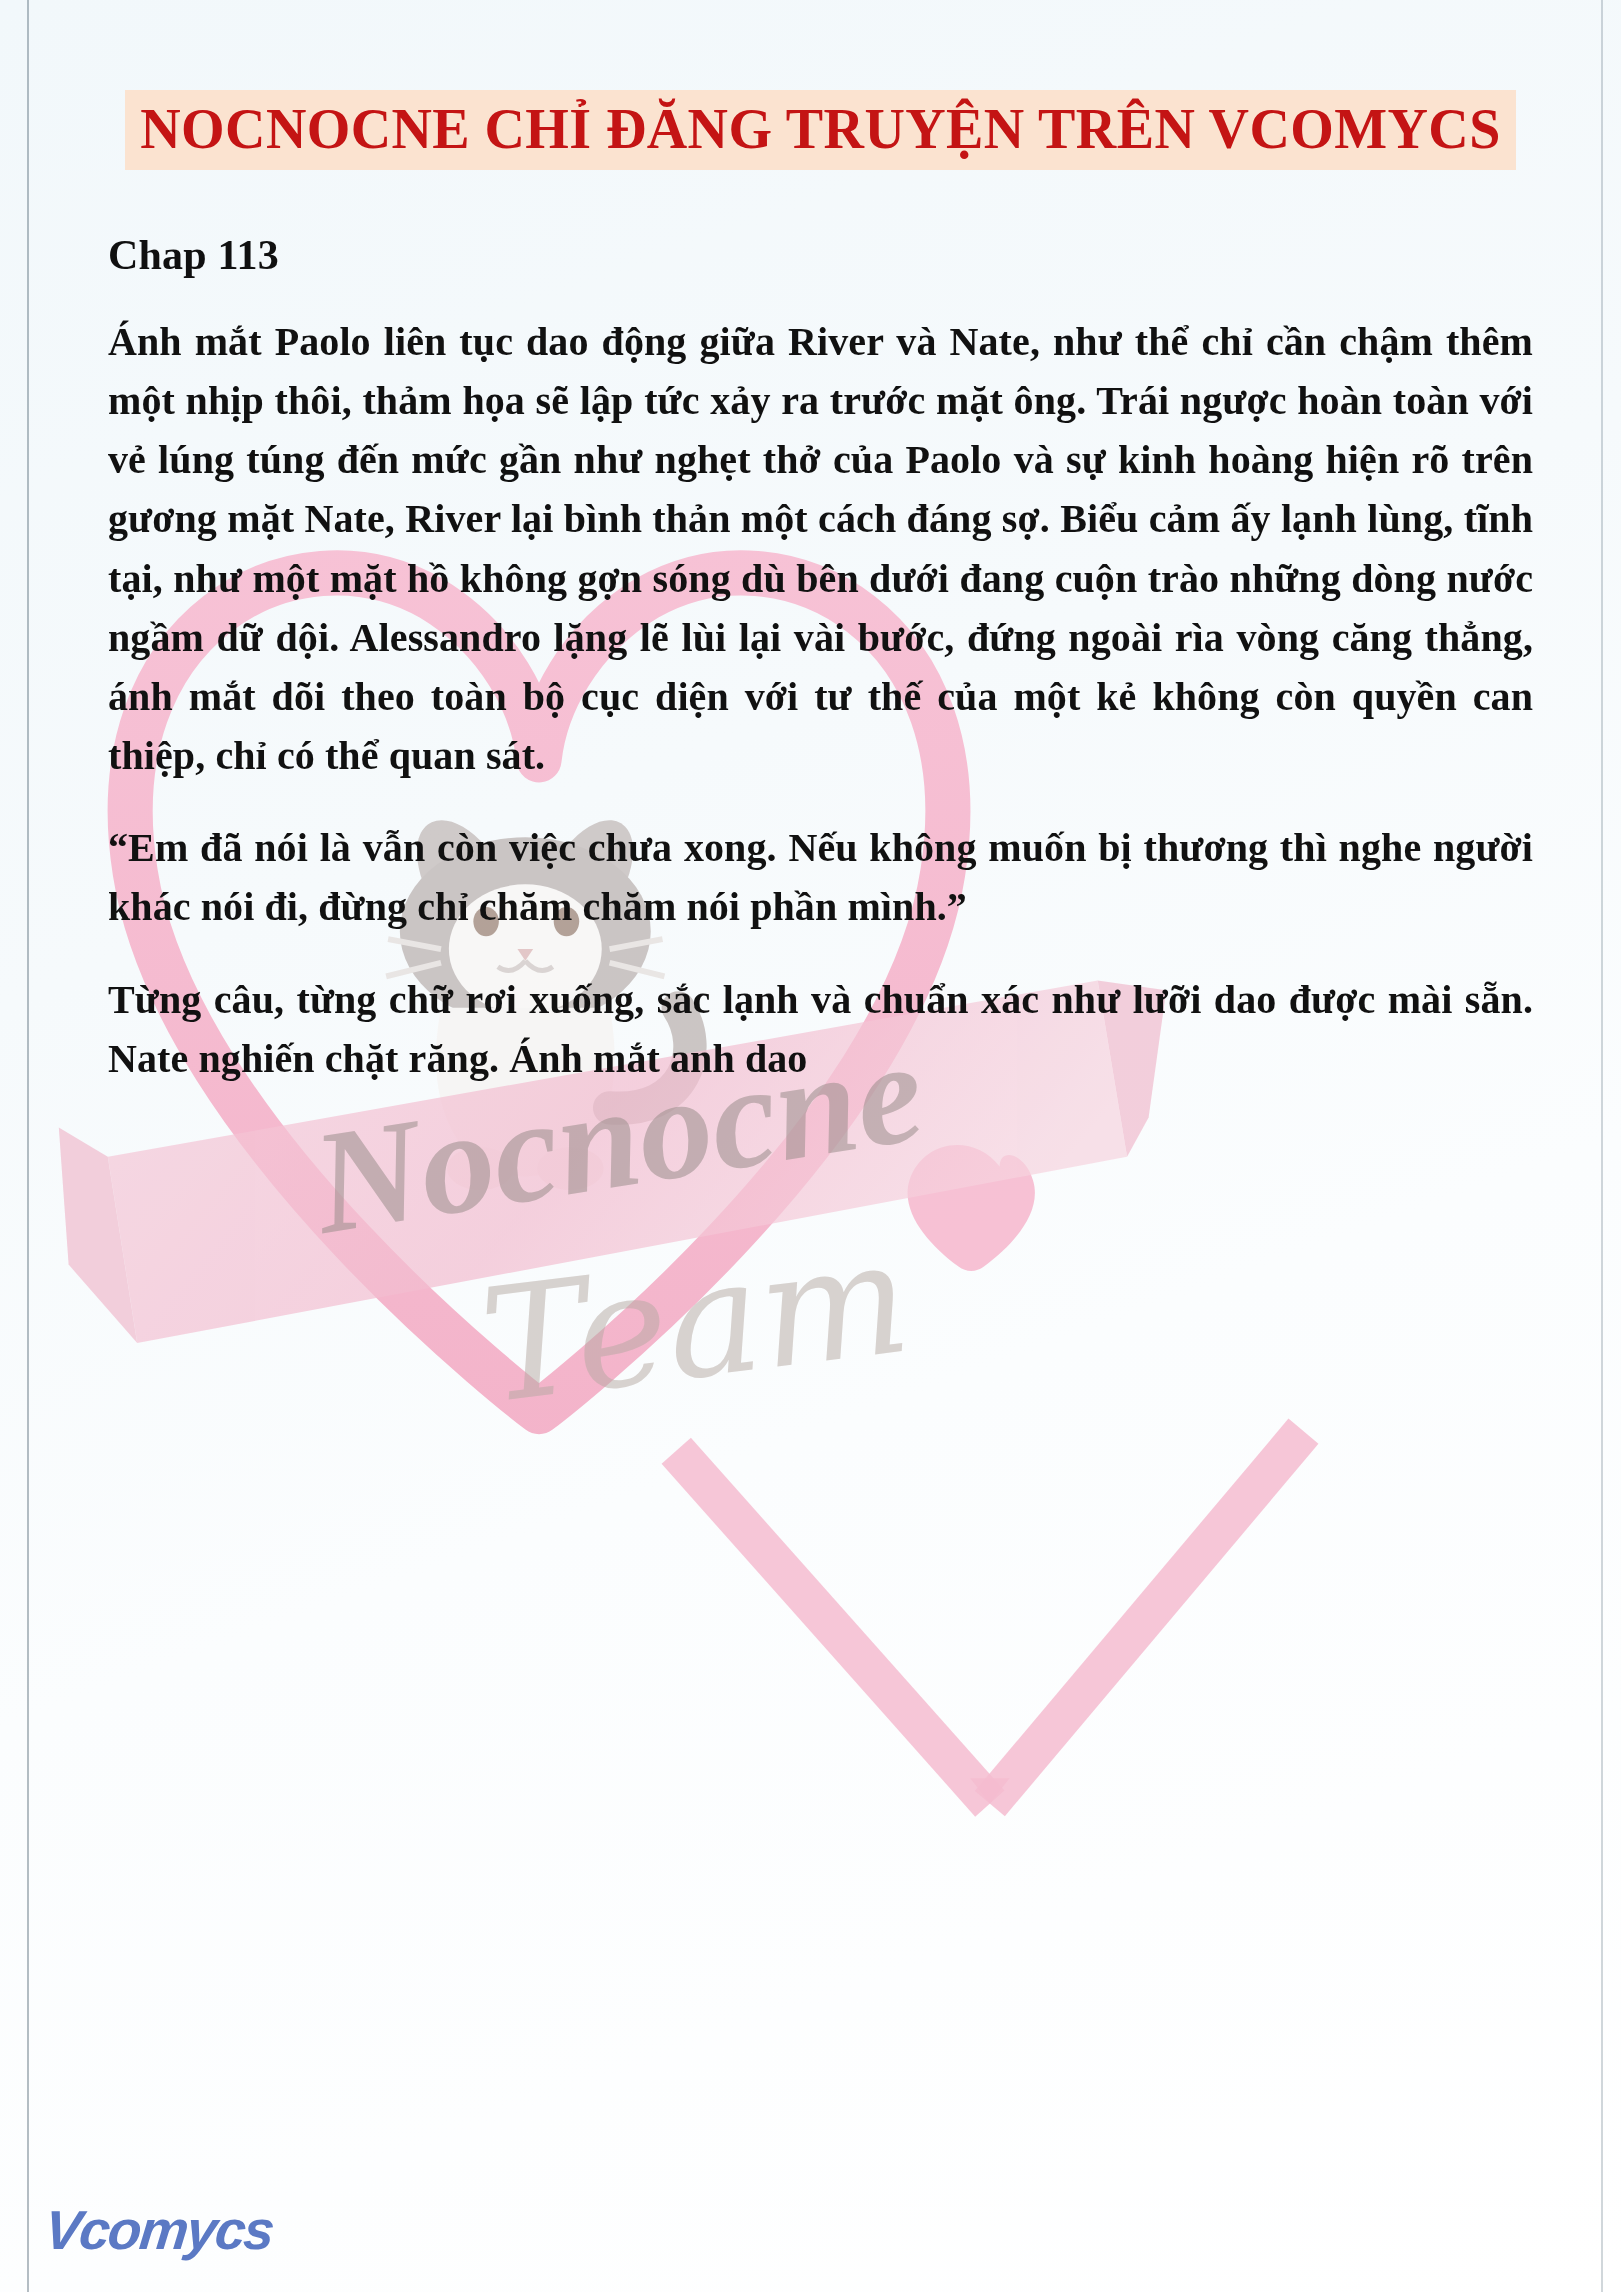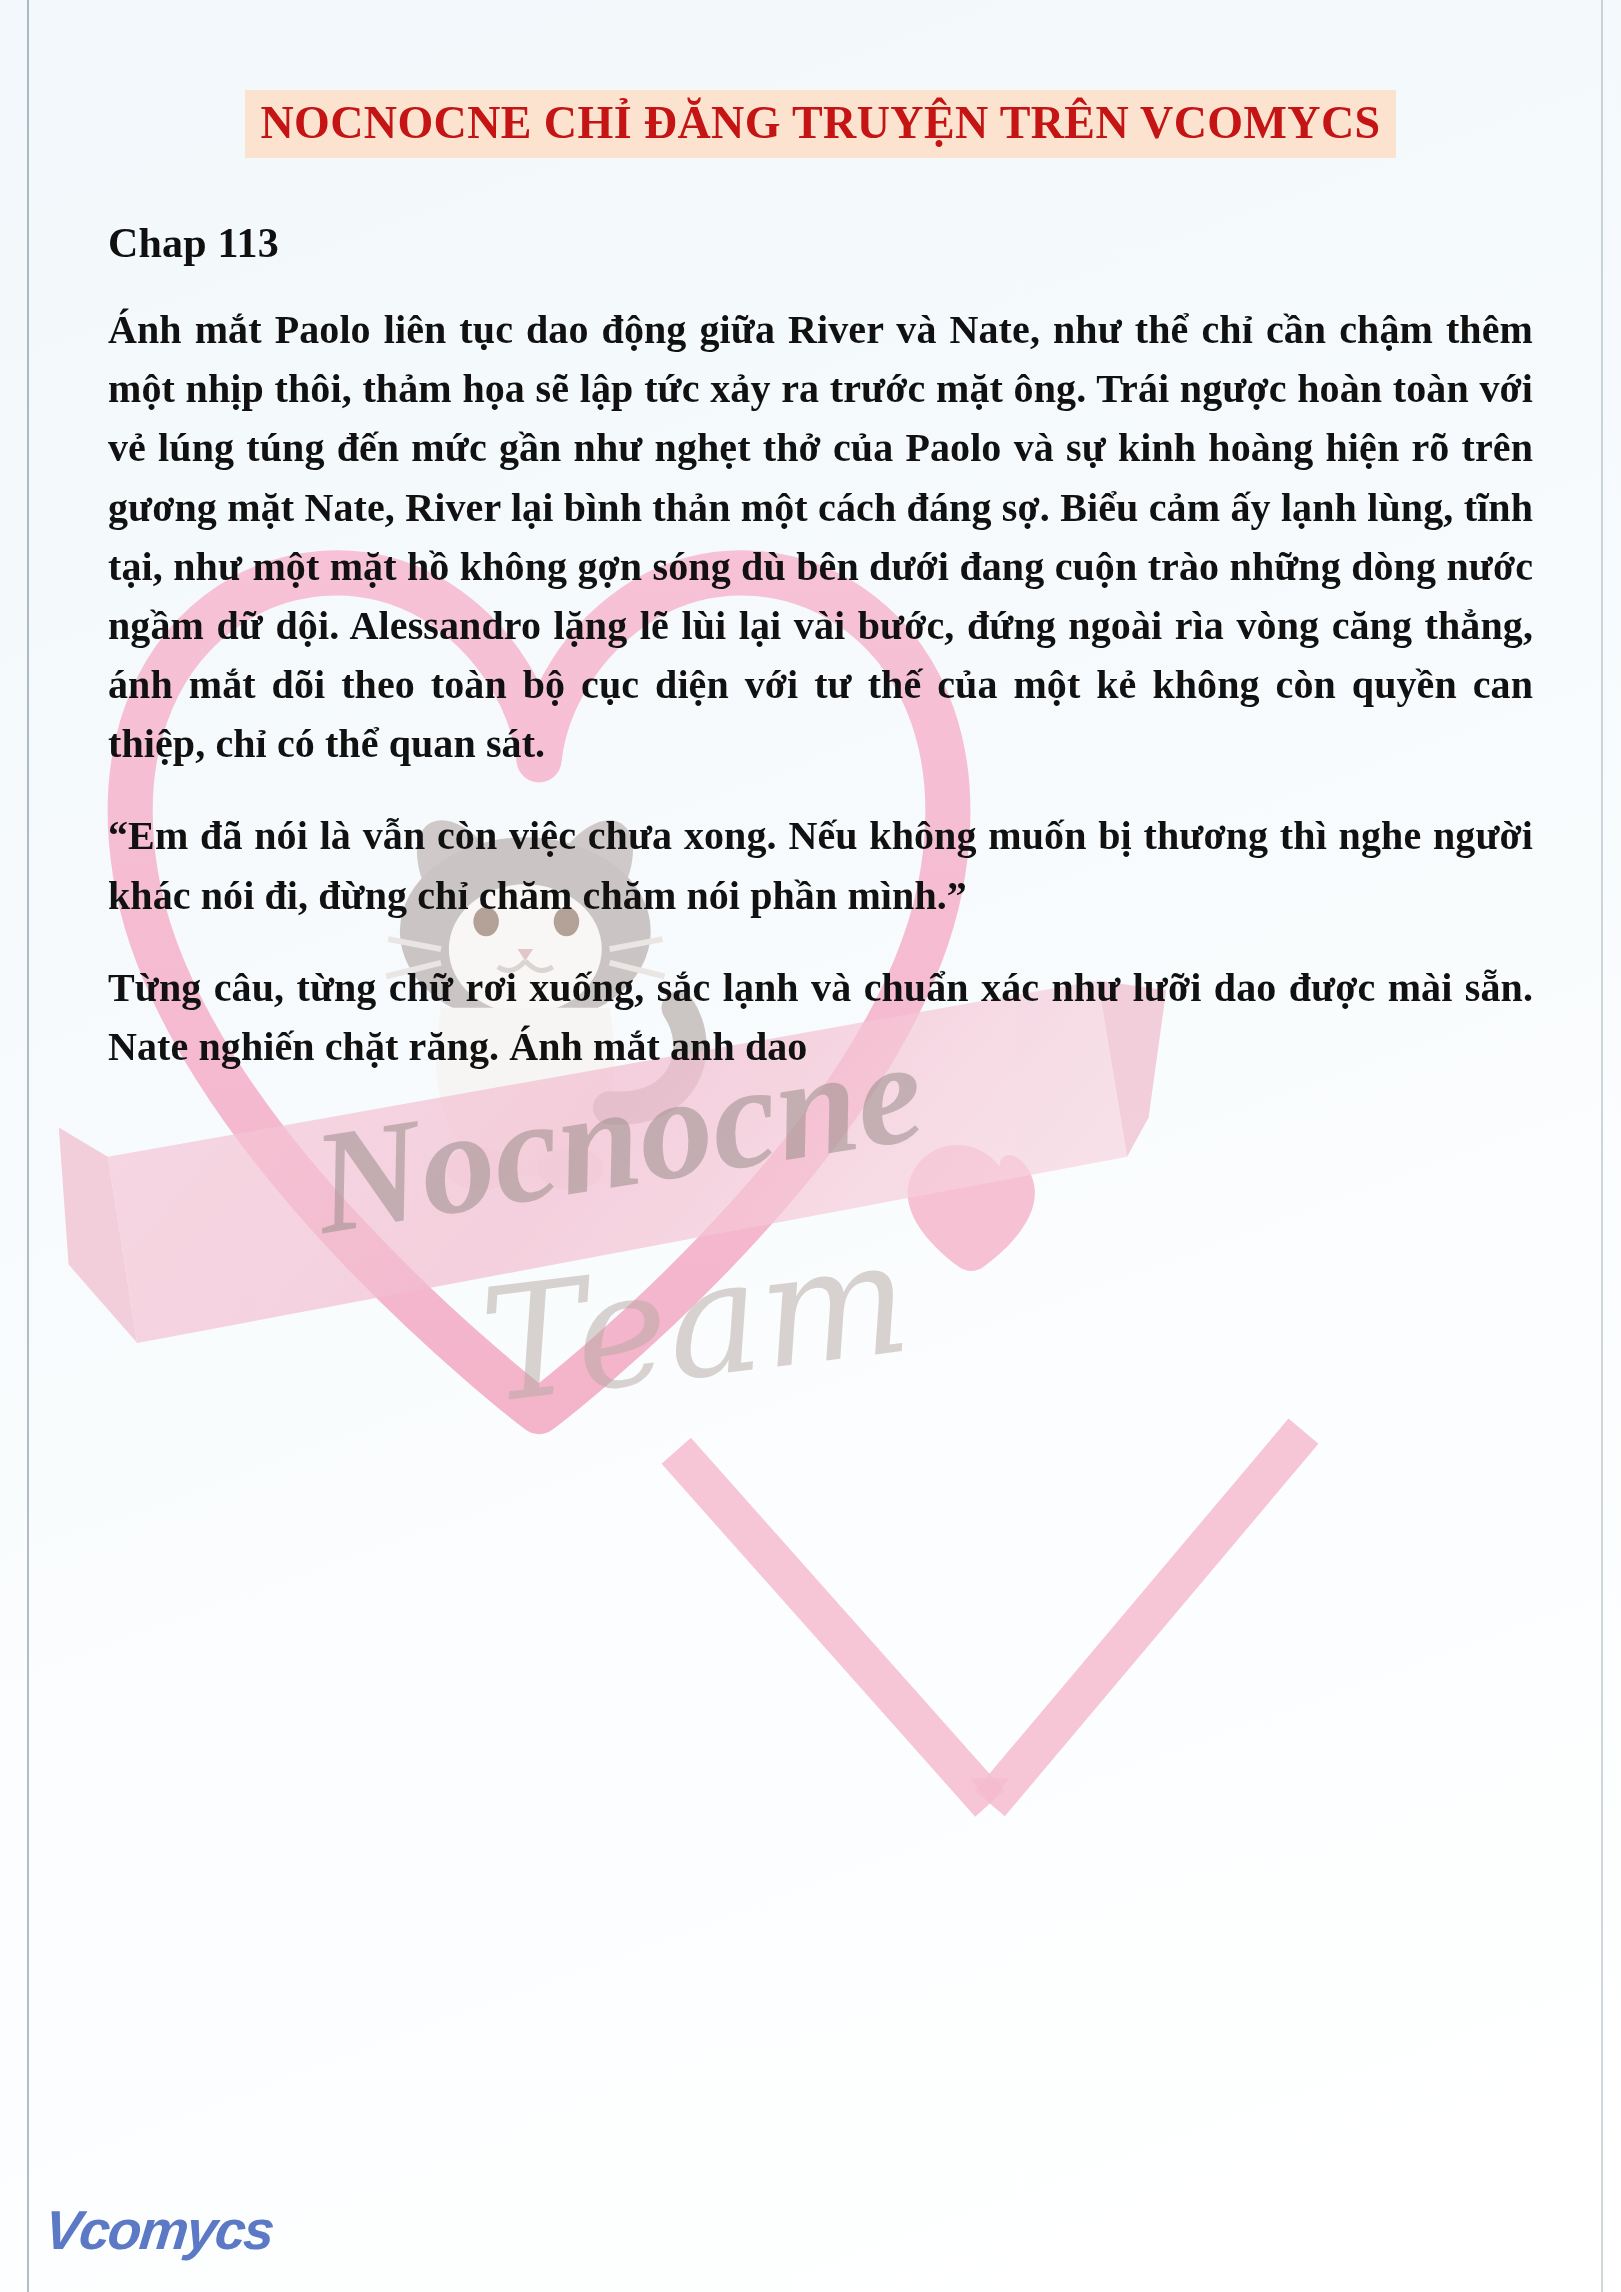--- a/index.html
+++ b/index.html
@@ -52,21 +52,21 @@
   .banner-wrap {
     padding-top: 90px;
     text-align: center;
   }
   .banner {
     display: inline-block;
     background: #fbe3d0;
     color: #c41414;
     font-family: "Liberation Serif", "DejaVu Serif", serif;
     font-weight: bold;
-    font-size: 46px;
+    font-size: 56px;
     letter-spacing: 0.4px;
     line-height: 1.18;
     padding: 5.9px 15.7px 7.8px 15.7px;
     white-space: nowrap;
   }
 
   .chapter {
     margin-top: 61px;
     font-size: 42px;
     font-weight: bold;

